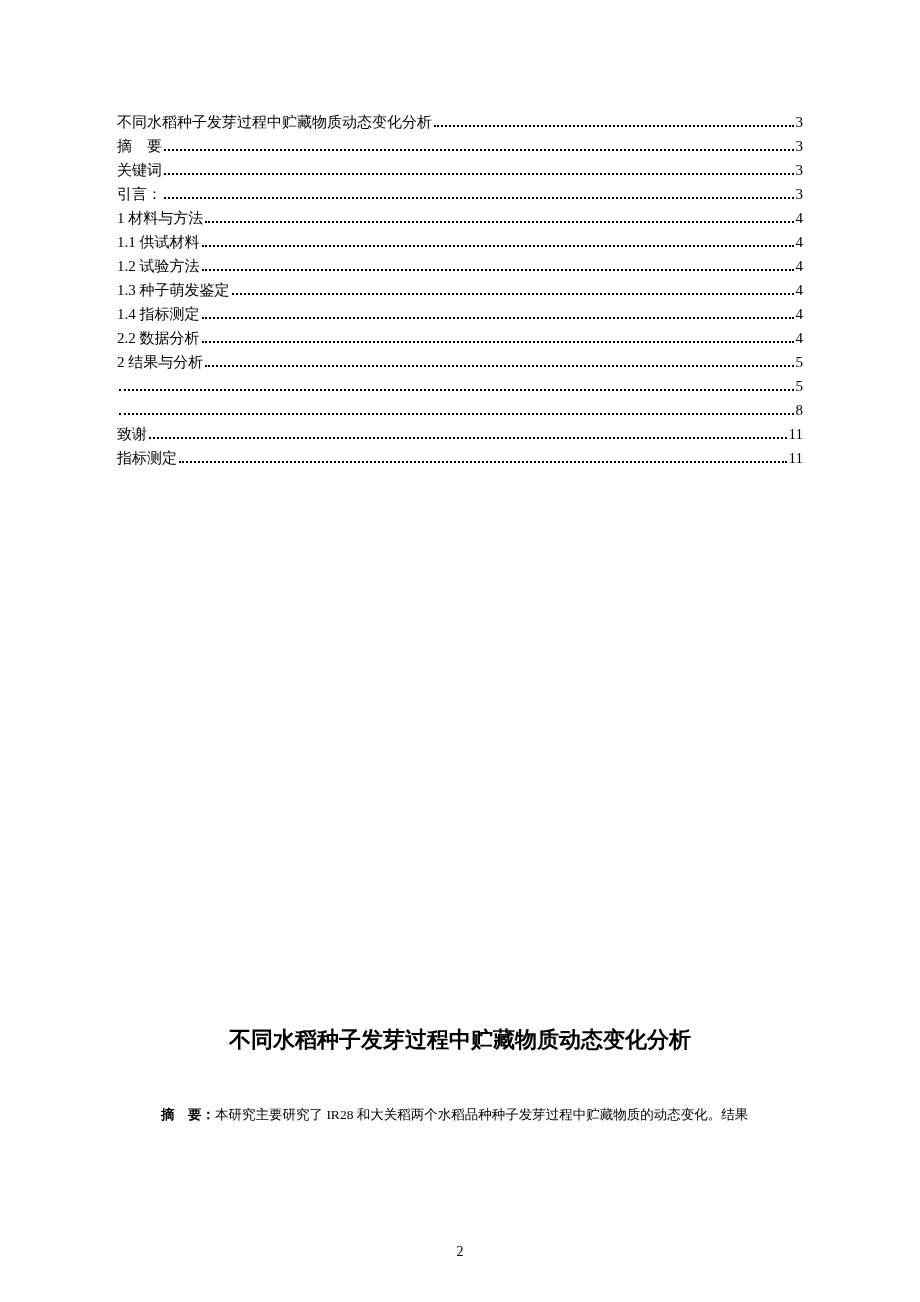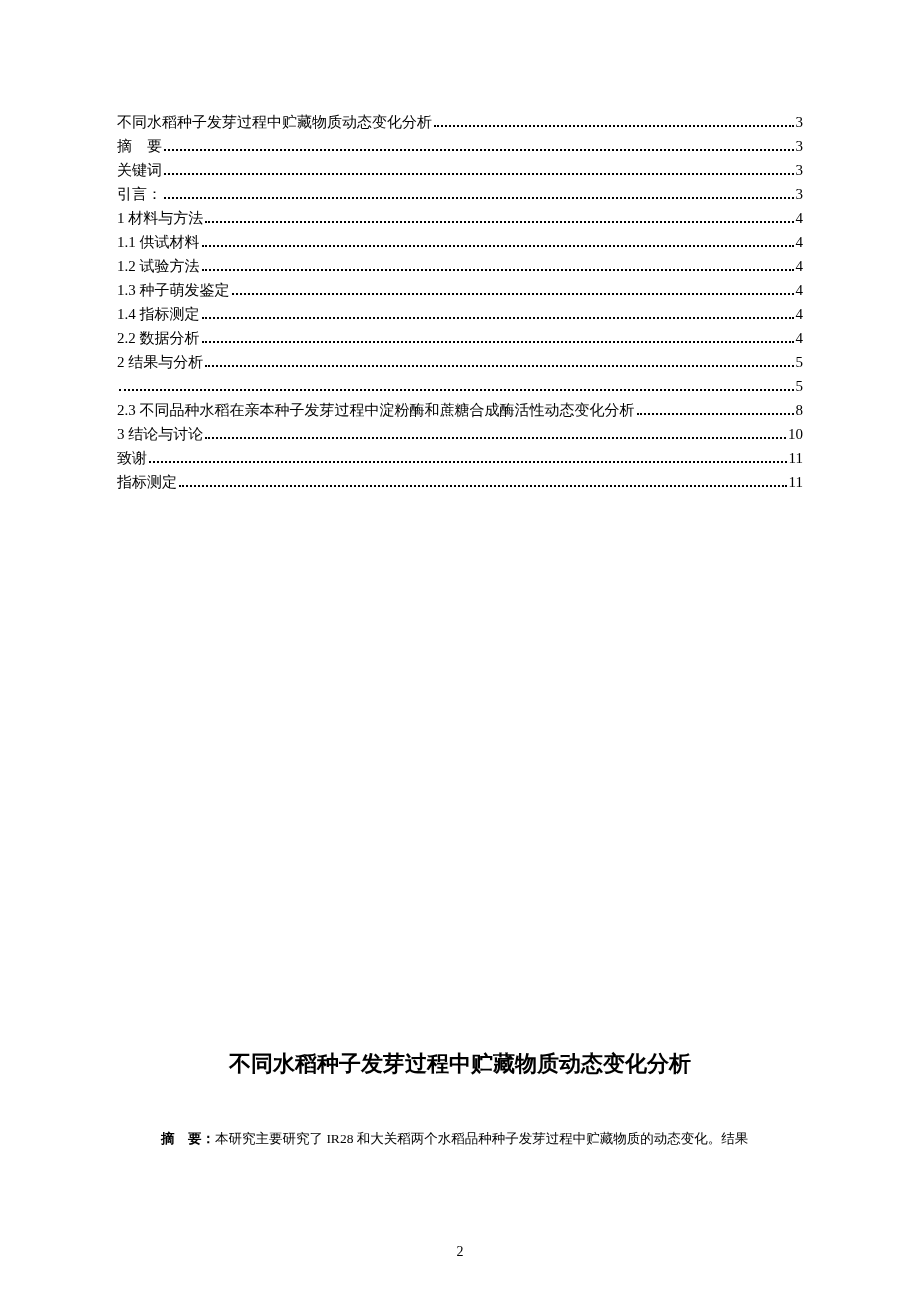--- a/index.html
+++ b/index.html
@@ -115,28 +115,22 @@
     <div class="toc-entry">
       <span class="toc-label">2 结果与分析</span>
       <span class="toc-dots"></span>
       <span class="toc-page">5</span>
     </div>
     <div class="toc-entry">
       <span class="toc-dots"></span>
       <span class="toc-page">5</span>
     </div>
     <div class="toc-entry">
-      <span class="toc-label">2.3 不同品种水稻在亲本种子发芽过程中淀粉酶和蔗糖合成酶活性动态变化分析</span>
       <span class="toc-dots"></span>
       <span class="toc-page">8</span>
-    </div>
-    <div class="toc-entry">
-      <span class="toc-label">3 结论与讨论</span>
-      <span class="toc-dots"></span>
-      <span class="toc-page">10</span>
     </div>
     <div class="toc-entry">
       <span class="toc-label">致谢</span>
       <span class="toc-dots"></span>
       <span class="toc-page">11</span>
     </div>
     <div class="toc-entry">
       <span class="toc-label">指标测定</span>
       <span class="toc-dots"></span>
       <span class="toc-page">11</span>

